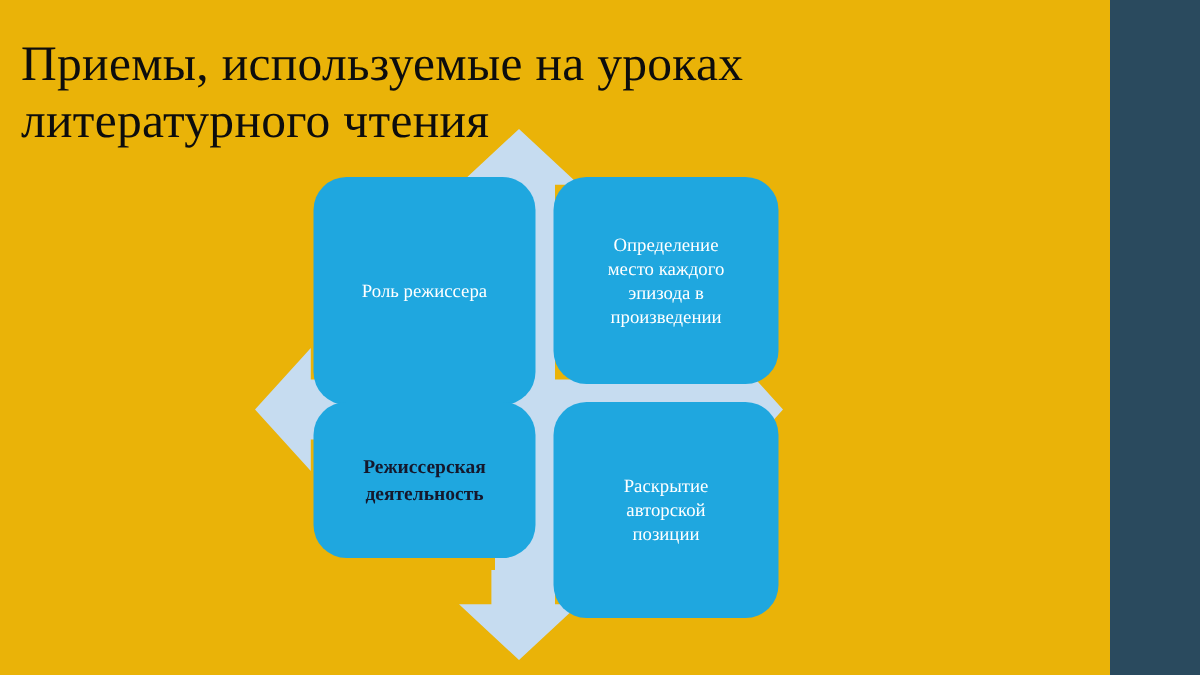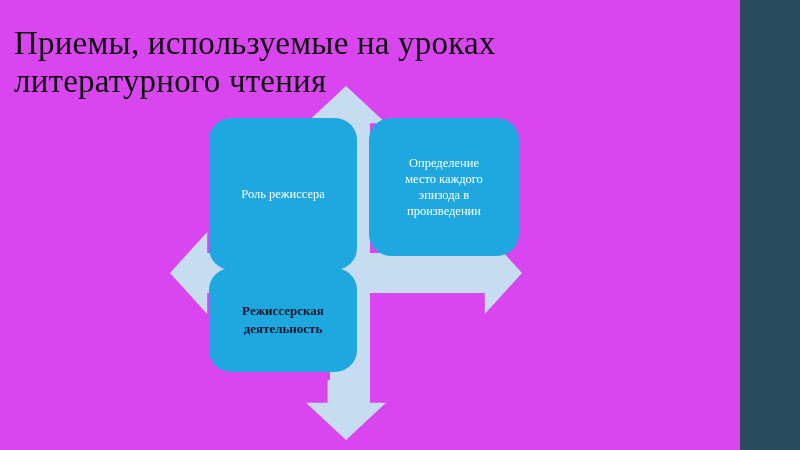--- a/index.html
+++ b/index.html
@@ -10,21 +10,21 @@
     width: 800px;
     height: 450px;
     background: #ffffff;
     font-family: "Liberation Serif", "DejaVu Serif", serif;
     overflow: hidden;
   }
   .slide {
     position: relative;
     width: 800px;
     height: 450px;
-    background: #d946ef;
+    background: #eab308;
     overflow: hidden;
   }
 
   
   .right-bar {
     position: absolute;
     top: 0;
     right: 0;
     width: 60px;
     height: 450px;
@@ -164,15 +164,20 @@
 место каждого
 эпизода в
 произведении</span>
     </div>
 
     <div class="box box-bl">
       <span class="box-label dark">Режиссерская
 деятельность</span>
     </div>
 
+    <div class="box box-br">
+      <span class="box-label">Раскрытие
+авторской
+позиции</span>
+    </div>
 
   </div>
 </div>
 
 </body></html>

